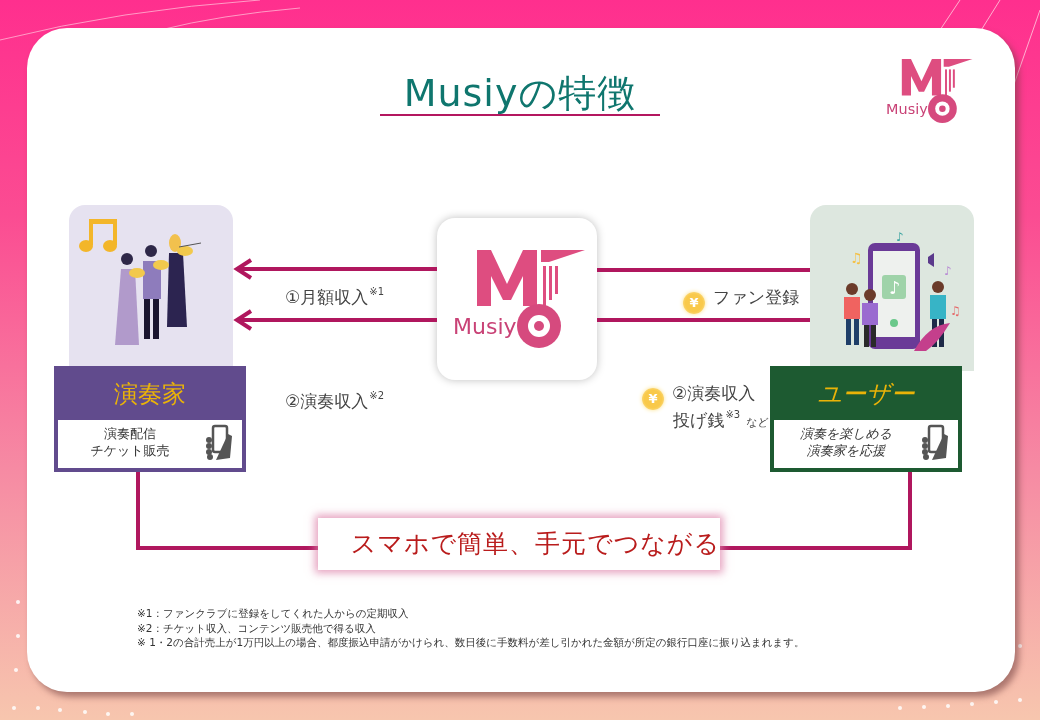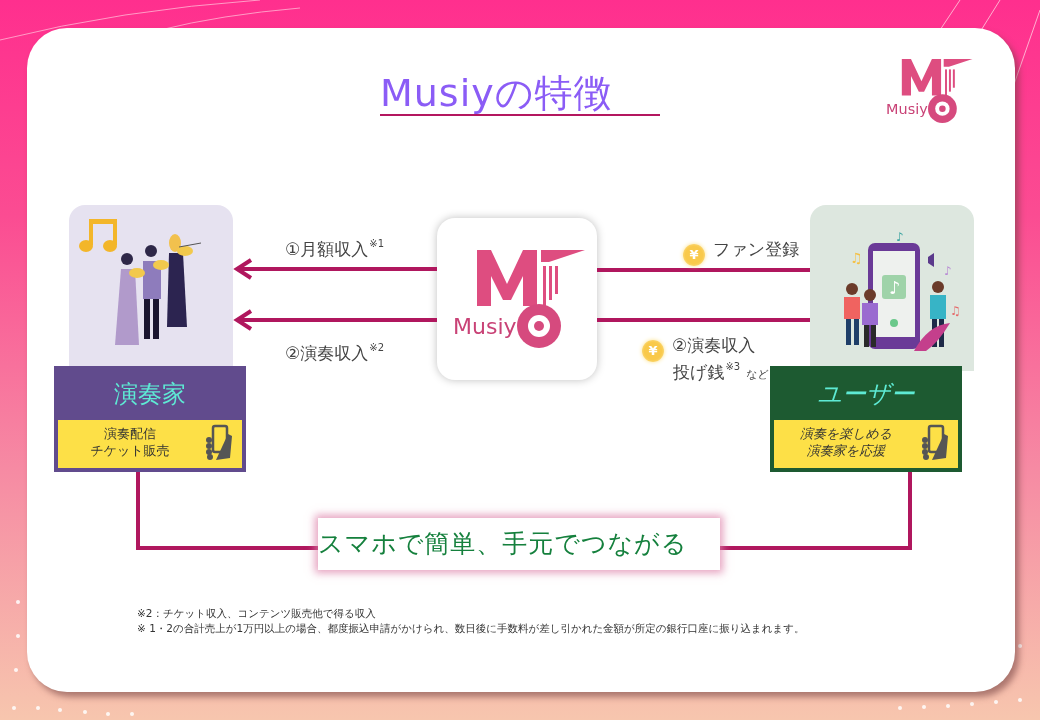--- a/index.html
+++ b/index.html
@@ -10,21 +10,21 @@
     background: linear-gradient(180deg, #ff2f8e 0%, #fb4c92 30%, #f68aa3 65%, #f7c6ae 100%);
   }
   .bg-lines { position: absolute; inset: 0; pointer-events: none; }
   .card {
     position: absolute; left: 27px; top: 28px; width: 988px; height: 664px;
     background: #ffffff; border-radius: 40px;
     box-shadow: 4px 5px 6px rgba(110, 60, 60, 0.55);
   }
   .title {
     position: absolute; left: 380px; top: 70px; width: 280px; height: 46px;
-    font-size: 38px; color: #8b5cf6; line-height: 46px;
+    text-align: center; font-size: 38px; color: #0f766e; line-height: 46px;
     border-bottom: 2px solid #b4175f; letter-spacing: 1px;
     font-family: "DejaVu Sans", sans-serif;
   }
   .logo { position: absolute; }
   .logo svg { display: block; }
   .corner-logo { left: 880px; top: 55px; width: 96px; height: 72px; }
   .center-box {
     position: absolute; left: 437px; top: 218px; width: 160px; height: 162px;
     background: #fff; border-radius: 18px;
     box-shadow: 0 0 8px rgba(0,0,0,0.25);
@@ -37,52 +37,52 @@
   .panel-img.left { left: 69px; top: 205px; background: #e6e2f0; }
   .panel-img.right { left: 810px; top: 205px; background: #dde7df; }
 
   .role-box {
     position: absolute; width: 192px; height: 106px;
   }
   .role-box.left { left: 54px; top: 366px; background: #614b8d; }
   .role-box.right { left: 770px; top: 366px; background: #1d5a31; font-style: italic; }
   .role-title {
     position: absolute; left: 0; top: 0; width: 100%; height: 54px;
-    color: #5eead4; font-size: 24px; text-align: center; line-height: 56px;
+    color: #eab308; font-size: 24px; text-align: center; line-height: 56px;
   }
   .role-desc {
     position: absolute; left: 4px; top: 54px; right: 4px; bottom: 4px;
-    background: #fde047;
+    background: #ffffff;
   }
   .role-desc .lines {
     position: absolute; left: 0; top: 5px; width: 144px;
     text-align: center; font-size: 13px; line-height: 17px; color: #333;
   }
   .role-desc .phone { position: absolute; right: 8px; top: 4px; width: 30px; height: 38px; }
 
   .arrow-line { position: absolute; height: 4px; background: #b0175e; }
   .arrowhead { position: absolute; }
 
   .label {
-    position: absolute; font-size: 17px; color: #444; white-space: nowrap;
+    position: absolute; font-size: 17px; color: #444; white-space: nowrap; margin-top: 48px;
   }
   .label sup { font-size: 10px; vertical-align: 8px; margin-left: 1px; }
   .label small { font-size: 11px; margin-left: 6px; }
   .yen {
     display: inline-block; width: 22px; height: 22px; border-radius: 50%;
     background: radial-gradient(circle, #f9c94a 55%, #fde7a1 100%);
     color: #fff; font-size: 13px; text-align: center; line-height: 22px;
     vertical-align: -4px; margin-right: 8px; font-weight: bold;
     box-shadow: 0 0 4px #fbe38f;
   }
 
   .connector { position: absolute; border: 4px solid #b0175e; border-top: none; }
   .slogan {
     position: absolute; left: 318px; top: 518px; width: 402px; height: 52px;
-    background: #fff; color: #15803d; font-size: 25px; text-align: left;
+    background: #fff; color: #b91c1c; font-size: 25px; text-align: right;
     line-height: 52px; box-shadow: 0 0 8px 3px rgba(221, 130, 170, 0.75);
     letter-spacing: 1px;
   }
   .notes {
     position: absolute; left: 137px; top: 606px; font-size: 10.5px; line-height: 14.5px;
     color: #333; white-space: nowrap;
   }
 </style>
 </head>
 <body>
@@ -273,15 +273,16 @@
 </div>
 <div class="label" style="left:673px; top:361px;">
   <span>投げ銭</span><sup>※3</sup><small>など</small>
 </div>
 
 <div class="connector" style="left:136px; top:472px; width:776px; height:78px;"></div>
 
 <div class="slogan">スマホで簡単、手元でつながる</div>
 
 <div class="notes">
+  <div>※1：ファンクラブに登録をしてくれた人からの定期収入</div>
   <div>※2：チケット収入、コンテンツ販売他で得る収入</div>
   <div>※ 1・2の合計売上が1万円以上の場合、都度振込申請がかけられ、数日後に手数料が差し引かれた金額が所定の銀行口座に振り込まれます。</div>
 </div>
 
 </body></html>

